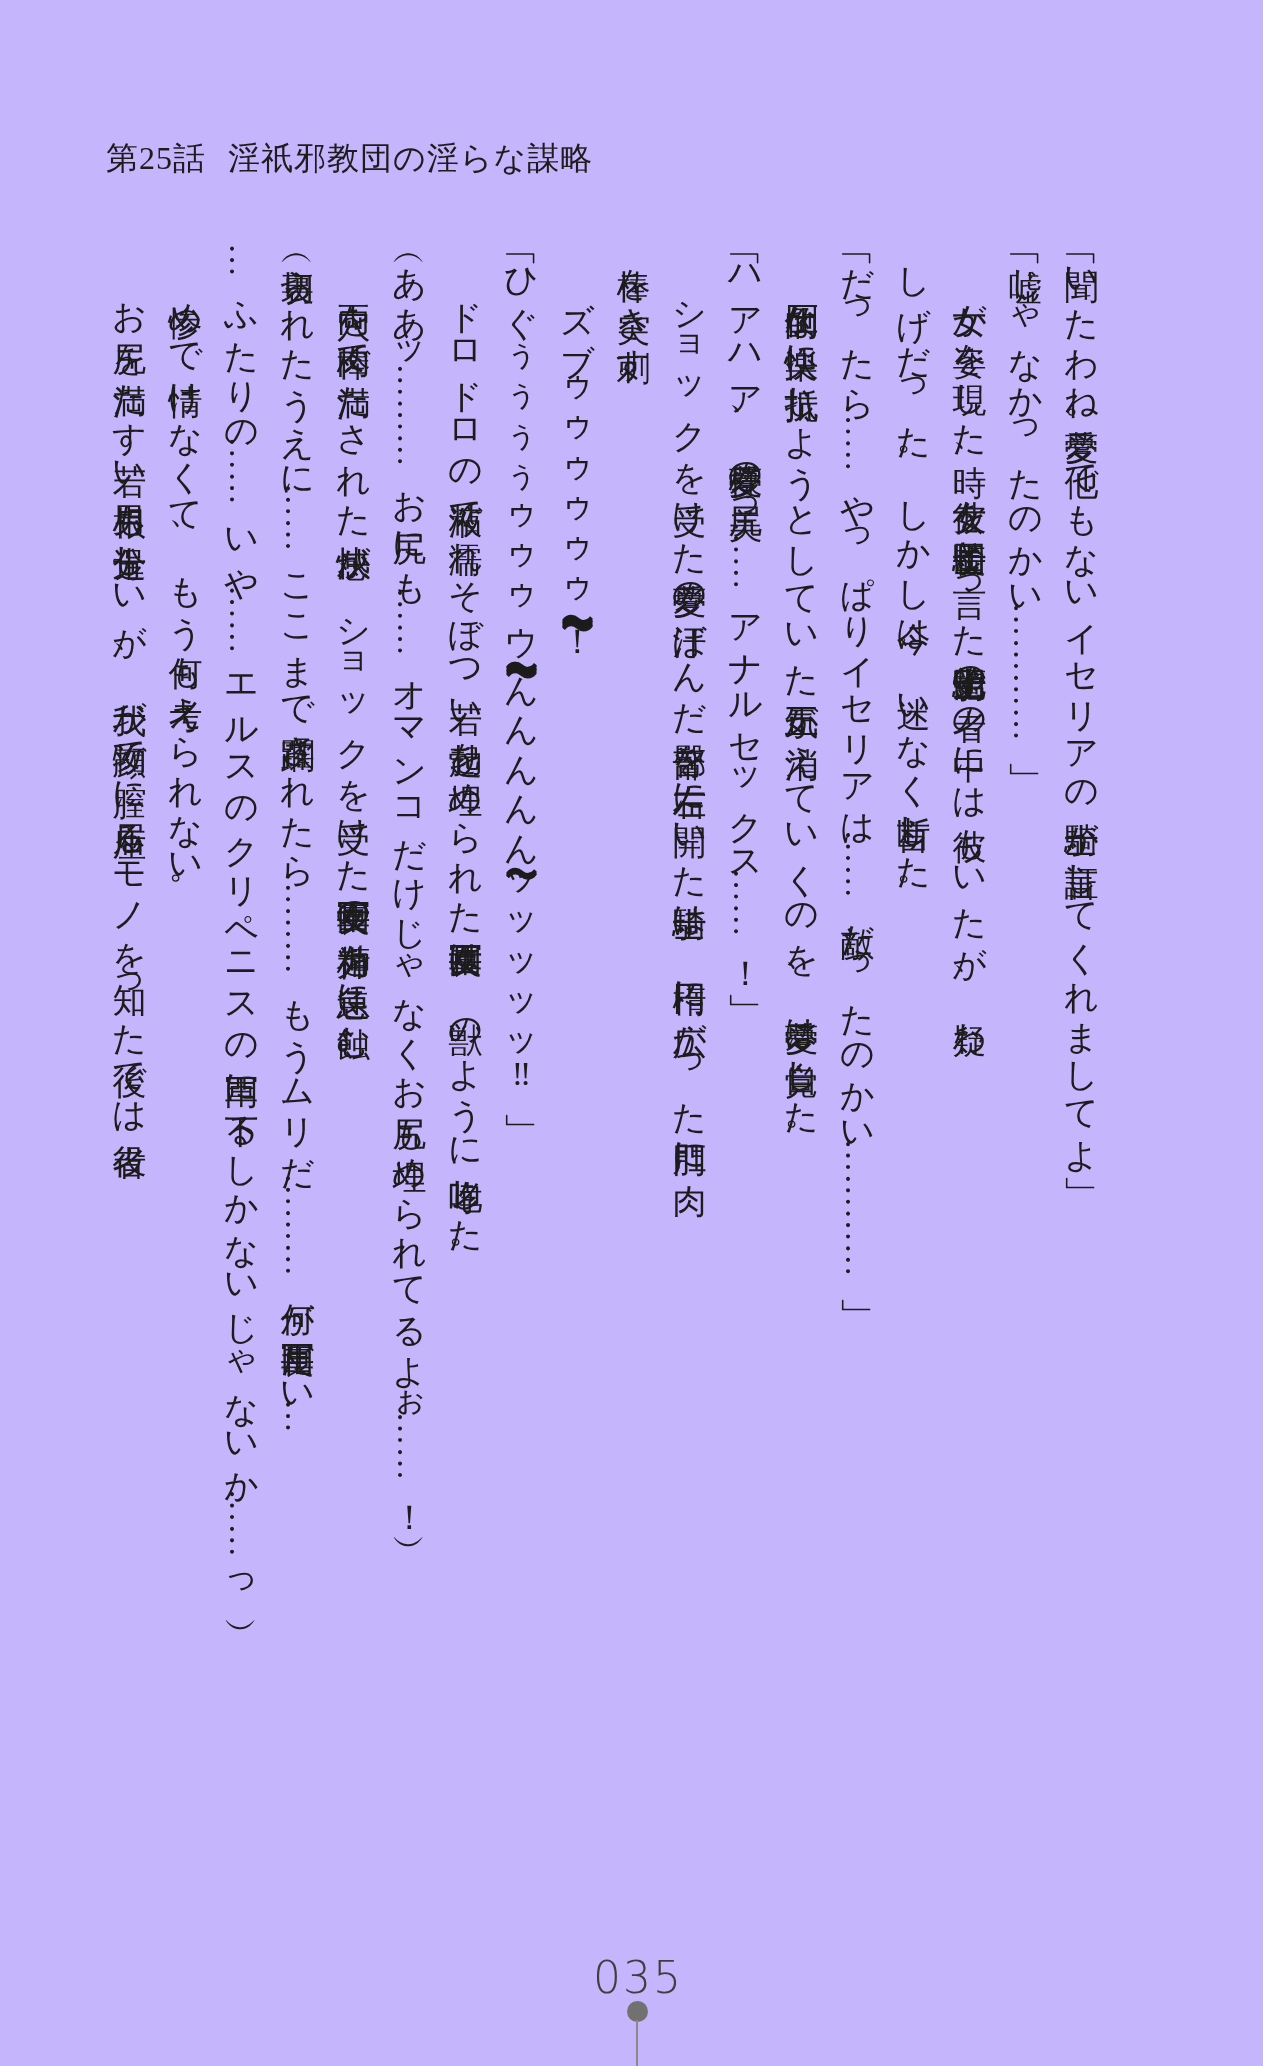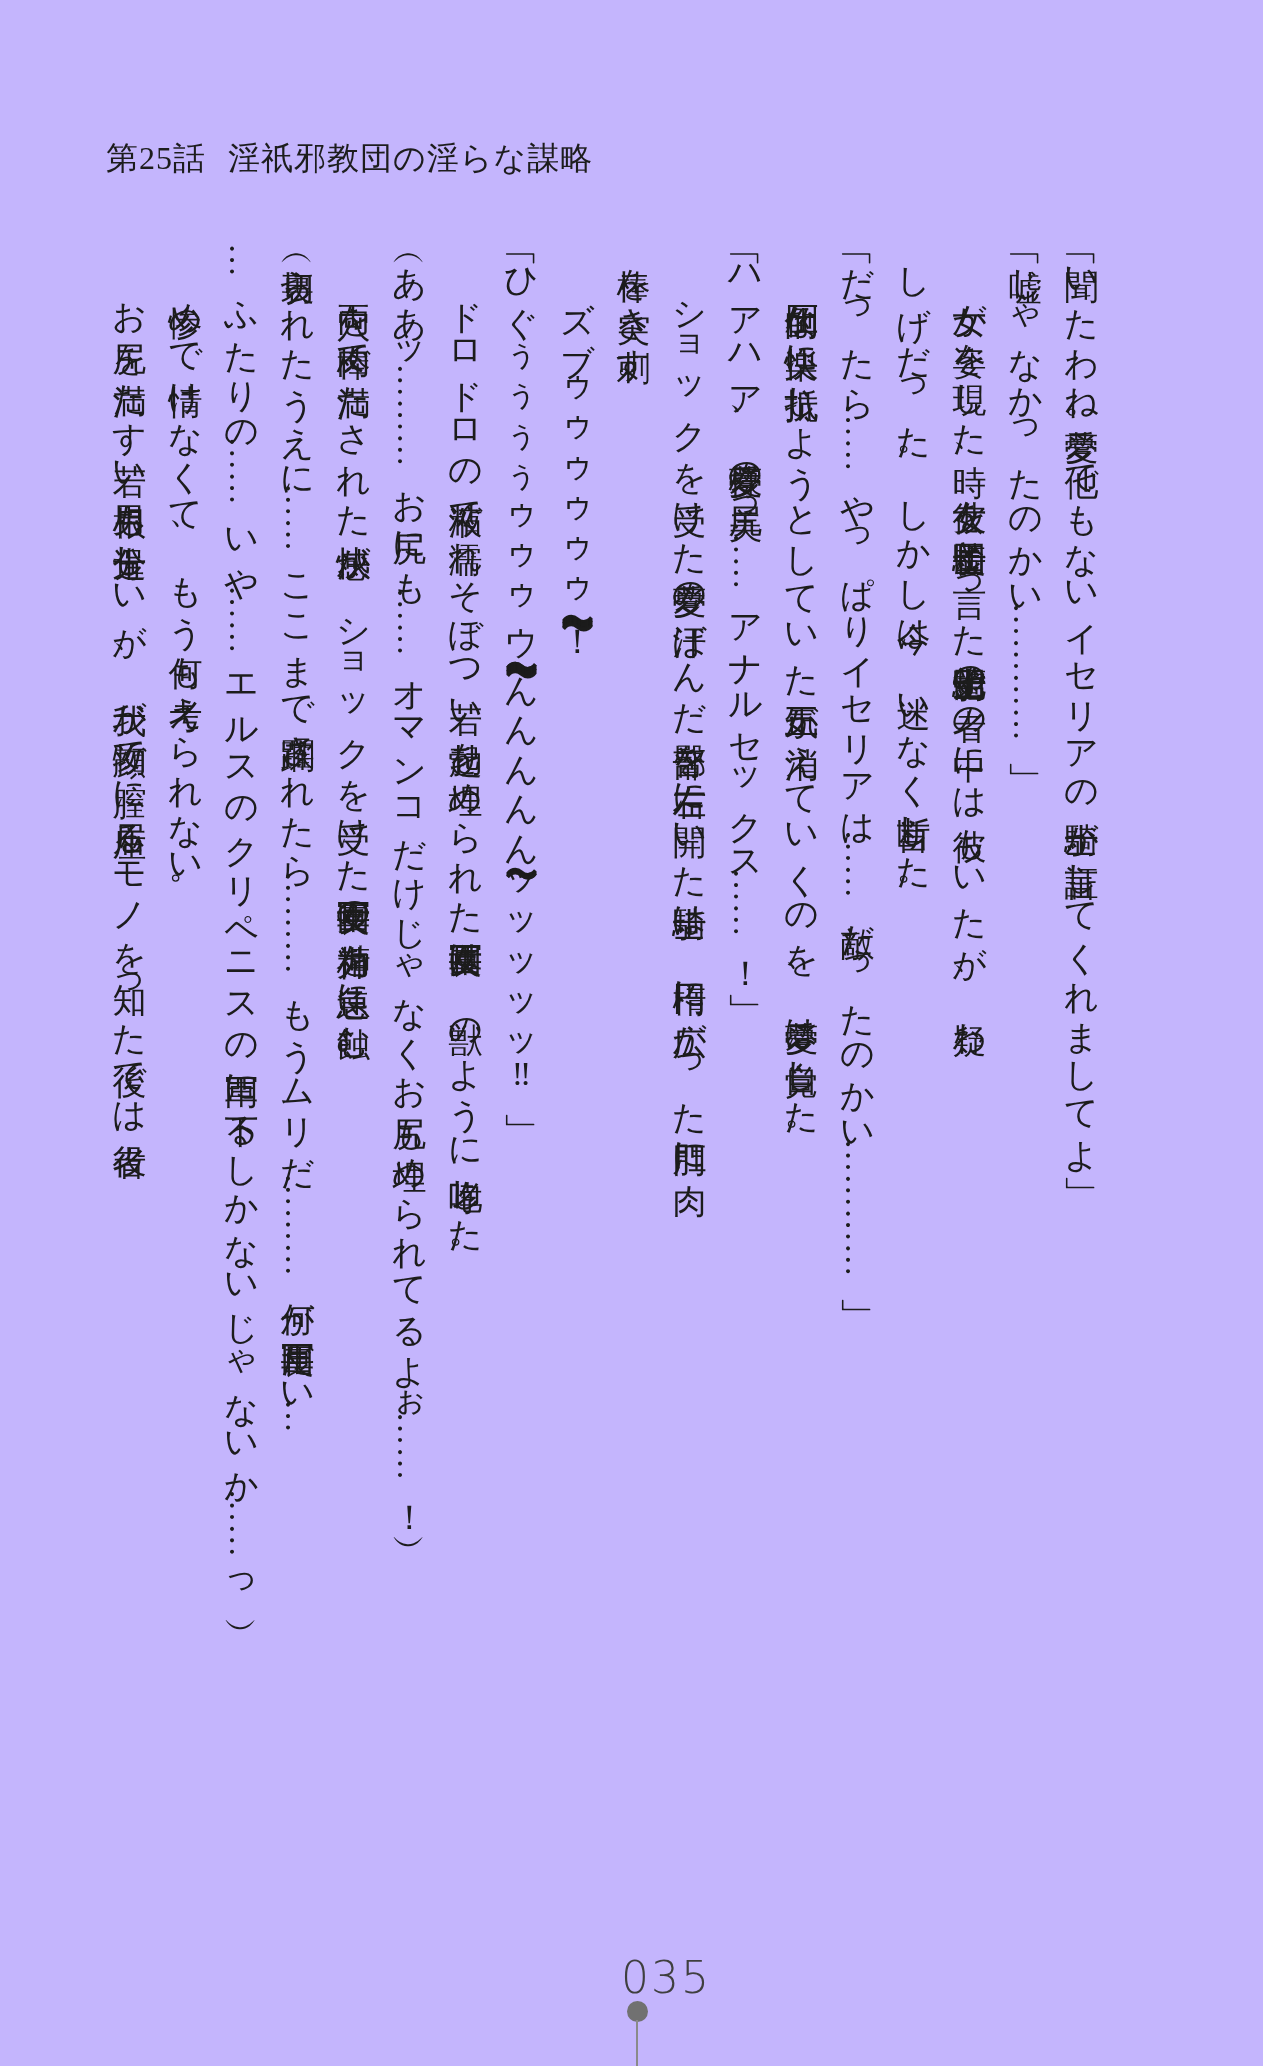--- a/index.html
+++ b/index.html
@@ -104,18 +104,18 @@
       <p>「ひぐぅぅぅぅゥゥゥウ〜〜〜〜〜〜〜〜〜〜〜んんんんん〜〜〜〜〜ッッッッッ‼」</p>
       <p class="indent">ドロドロの粘液で濡れそぼつ若い勃起を埋められた女軍団長は、獣のように咆哮した。</p>
       <p>（ああッ………お尻にも……オマンコだけじゃなくお尻も埋められてるよぉ……！）</p>
       <p class="indent">両穴を肉棒で満たされた快感が、ショックを受けた女軍団長の精神力を急速に蝕む。</p>
       <p>（裏切られたうえに……ここまで蹂躙されたら………もうムリだ………何が軍団長だい…</p>
       <p>…ふたりの……いや……エルスのクリペニスの軍門に下るしかないじゃないか……っ）</p>
       <p class="indent">惨めで情けなくて、もう何も考えられない。</p>
       <p class="indent">お尻を満たす若い男根も十分逞しいが、我が物顔で膣に居座るモノを知った後では役者</p>
     </div>
 
-  <div class="pagenum" style="color: rgb(63, 63, 63); margin-left: 28px;">035</div>
+  <div class="pagenum" style="color: rgb(63, 63, 63);">035</div>
 
   <div class="marker-dot" style="background: rgb(113, 113, 113);"></div>
   <div class="marker-line" style="background: rgb(138, 138, 138);"></div>
 
 </div>
 
 </body></html>

